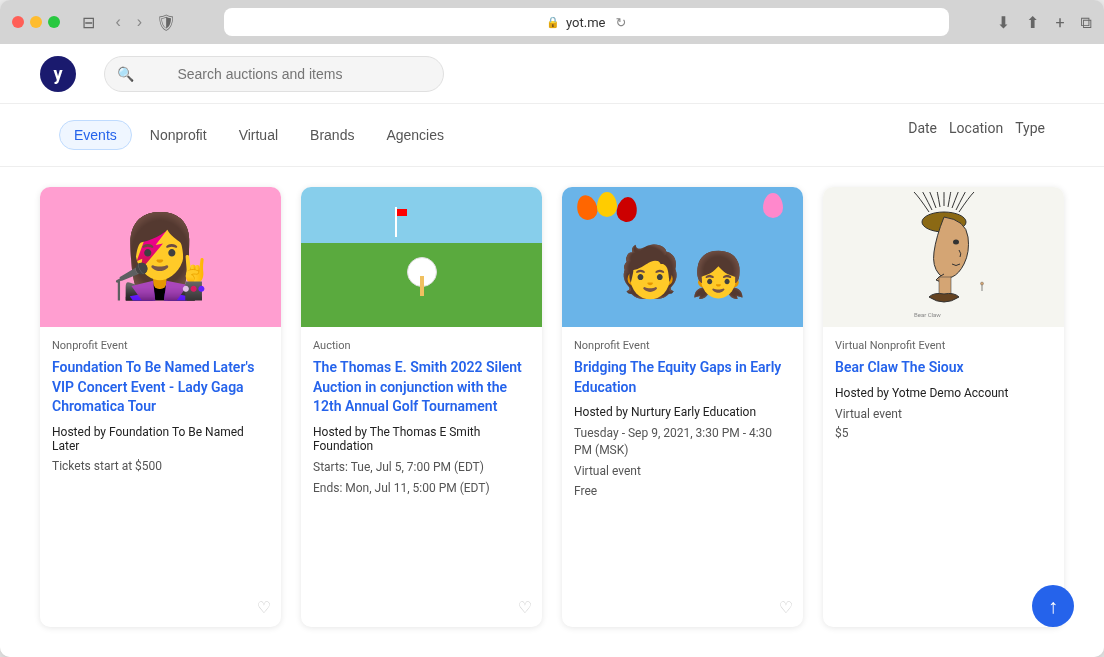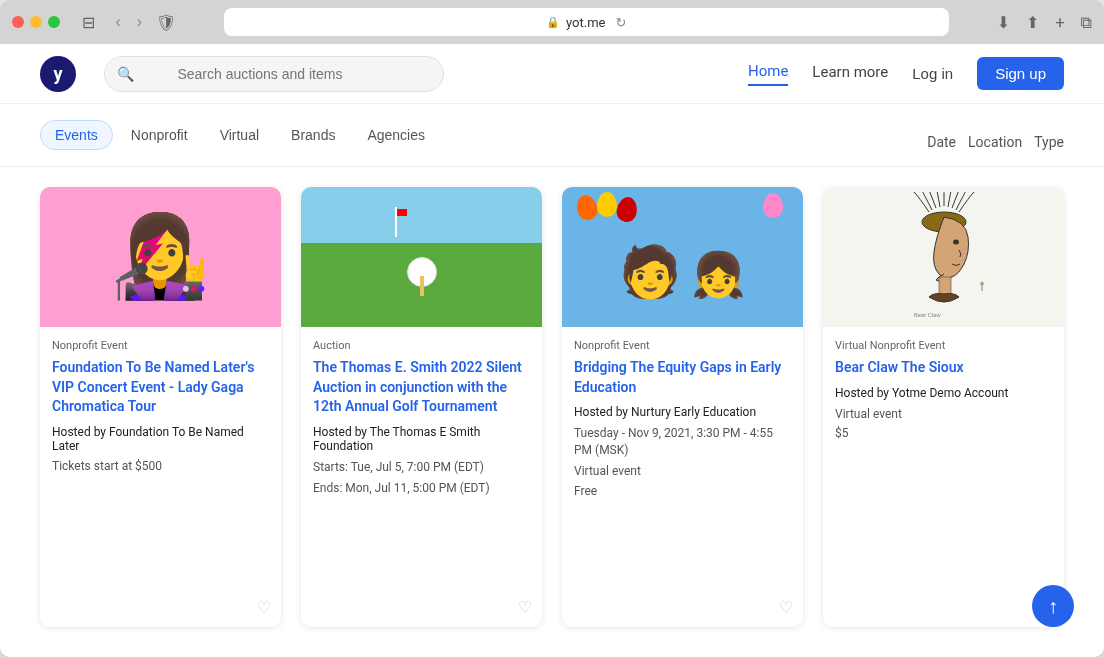--- a/index.html
+++ b/index.html
@@ -125,23 +125,23 @@
       border: none;
       border-radius: 6px;
       padding: 8px 18px;
       font-size: 15px;
       cursor: pointer;
       font-weight: 500;
     }
 
     
     .filter-bar {
-      padding: 16px 40px;
-      display: flex;
-      align-items: flex-end;
+      padding: 16px 59px;
+      display: flex;
+      align-items: flex-start;
       border-bottom: 1px solid #eee;
       flex-shrink: 0;
     }
     .filter-tabs { display: flex; gap: 4px; }
     .filter-tab {
       padding: 6px 14px;
       border-radius: 16px;
       font-size: 14px;
       cursor: pointer;
       border: none;
@@ -311,26 +311,20 @@
   <div class="app-content">
 
     <div class="header">
       <div class="logo">
         <span>y</span>
       </div>
       <div class="search-bar">
         <span class="search-icon">🔍</span>
         <input type="text" placeholder="Search auctions and items" style="">
       </div>
-      <div class="header-nav">
-        <a class="nav-link active">Home</a>
-        <a class="nav-link">Learn more</a>
-        <button class="btn-login">Log in</button>
-        <button class="btn-signup">Sign up</button>
-      </div>
     </div>
 
     <div class="filter-bar">
       <div class="filter-tabs">
         <button class="filter-tab active">Events</button>
         <button class="filter-tab">Nonprofit</button>
         <button class="filter-tab">Virtual</button>
         <button class="filter-tab">Brands</button>
         <button class="filter-tab">Agencies</button>
       </div>
@@ -392,21 +386,21 @@
 
           <div style="display: flex; align-items: flex-end; margin-top: 30px; gap:10px;">
             <span style="font-size:50px;">🧑</span>
             <span style="font-size:44px;">👧</span>
           </div>
         </div>
         <div class="card-body">
           <div class="card-type">Nonprofit Event</div>
           <div class="card-title">Bridging The Equity Gaps in Early Education</div>
           <div class="card-host">Hosted by Nurtury Early Education</div>
-          <div class="card-date">Tuesday - Nov 9, 2021, 3:30 PM - 4:55 PM (MSK)</div>
+          <div class="card-date">Tuesday - Sep 9, 2021, 3:30 PM - 4:30 PM (MSK)</div>
           <div class="card-date">Virtual event</div>
           <div class="card-free">Free</div>
           <button class="heart-btn">♡</button>
         </div>
       </div>
 
       <div class="card">
         <div class="card4-scene">
 
           <svg width="100" height="130" viewBox="0 0 100 130">

